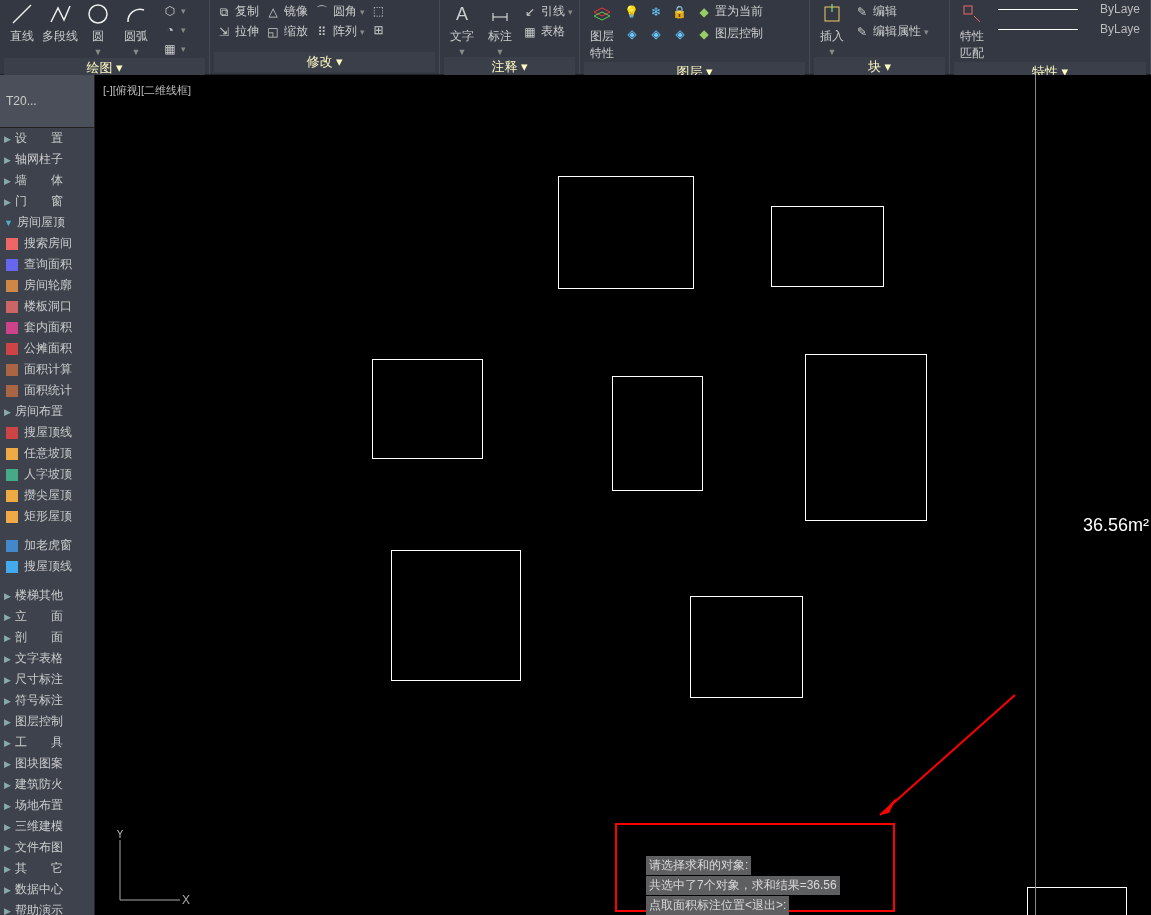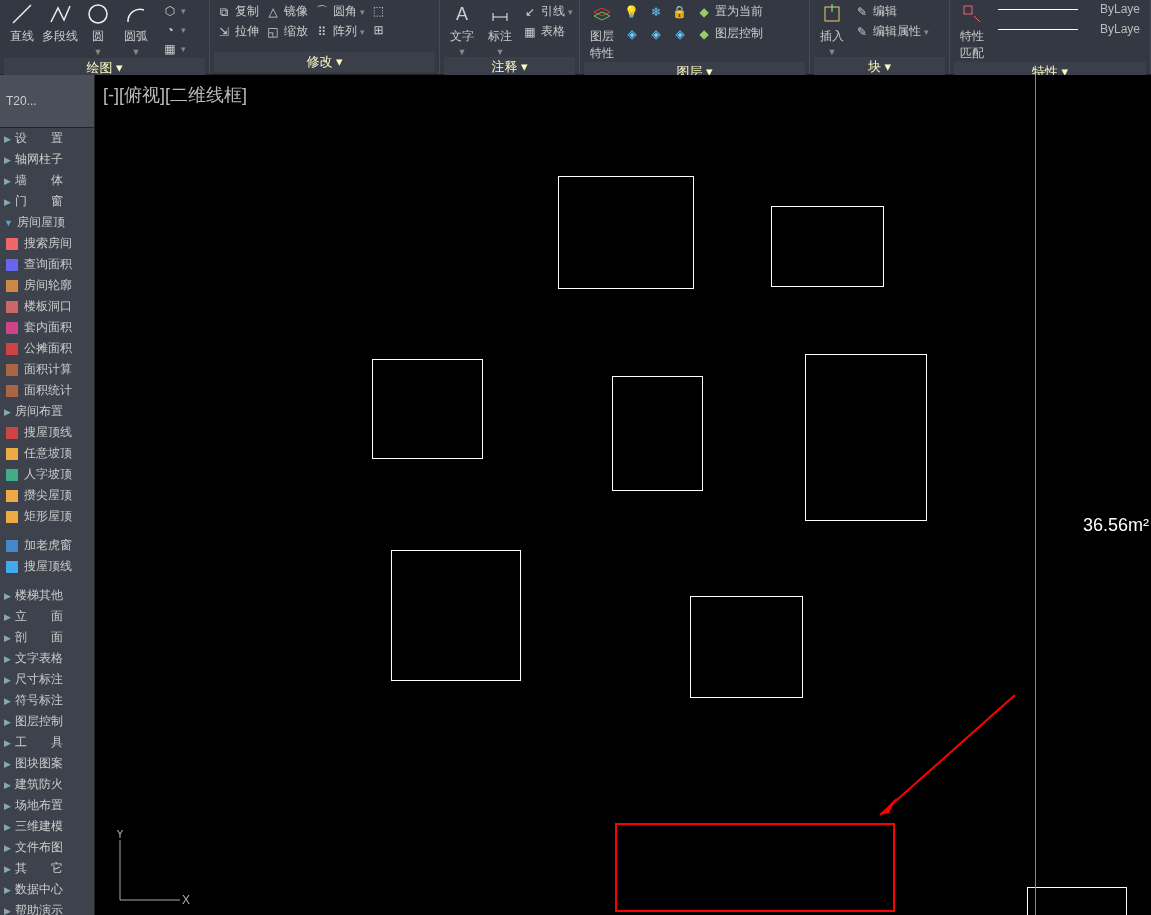--- a/index.html
+++ b/index.html
@@ -22,21 +22,21 @@
 
 .main { display: flex; height: calc(100% - 75px); }
 .left-palette { width: 95px; background: #3d424c; border-right: 1px solid #222; overflow: hidden; }
 .palette-tab { background: #4a4f5a; color: #ccc; font-size: 12px; padding: 19px 6px; border-bottom: 1px solid #222; }
 .palette-item { display: flex; align-items: center; gap: 4px; padding: 2px 4px; font-size: 12px; color: #ccc; cursor: pointer; }
 .palette-item .tri { font-size: 9px; color: #8aa; }
 .palette-item .tri-down { font-size: 9px; color: #5ac; }
 .palette-item .pico { width: 16px; height: 16px; display: inline-flex; align-items: center; justify-content: center; }
 
 .drawing-wrap { flex: 1; position: relative; background: #000; }
-.view-label { position: absolute; top: 8px; left: 8px; color: #bbb; font-size: 18px; }
+.view-label { position: absolute; top: 8px; left: 8px; color: #bbb; font-size: 11px; }
 .rect { position: absolute; border: 1px solid #fff; background: transparent; }
 .ucs { position: absolute; left: 15px; bottom: 5px; }
 .area-text { position: absolute; color: #fff; font-size: 18px; }
 .right-border { position:absolute; top:0; right:115px; bottom:0; width:1px; background:#888; }
 
 
 .cmd-highlight { position: absolute; border: 2px solid #f00; background: rgba(0,0,0,0); }
 .cmd-box { position: absolute; }
 .cmd-line { background: #5e5f60; color: #d8d8d8; font-size: 12px; padding: 1px 3px; margin-top: 1px; display: inline-block; }
 .arrow-line { position: absolute; pointer-events: none; }
@@ -534,15 +534,20 @@
       <text x="6" y="8" fill="#aaa" font-size="12">Y</text>
     </svg>
 
     <svg class="arrow-line" style="left:770px; top:610px" width="160" height="150">
       <line x1="150" y1="10" x2="15" y2="130" stroke="#f00" stroke-width="2"></line>
       <polygon points="15,130 32,112 24,128" fill="#f00"></polygon>
     </svg>
 
     <div class="cmd-highlight" style="left:520px; top:748px; width:280px; height:89px"></div>
 
+    <div class="cmd-box" style="left:551px; top:780px">
+      <div><span class="cmd-line">请选择求和的对象:</span></div>
+      <div><span class="cmd-line">共选中了7个对象，求和结果=36.56</span></div>
+      <div><span class="cmd-line">点取面积标注位置&lt;退出&gt;:</span></div>
+    </div>
   </div>
 
 </div>
 
 </body></html>

